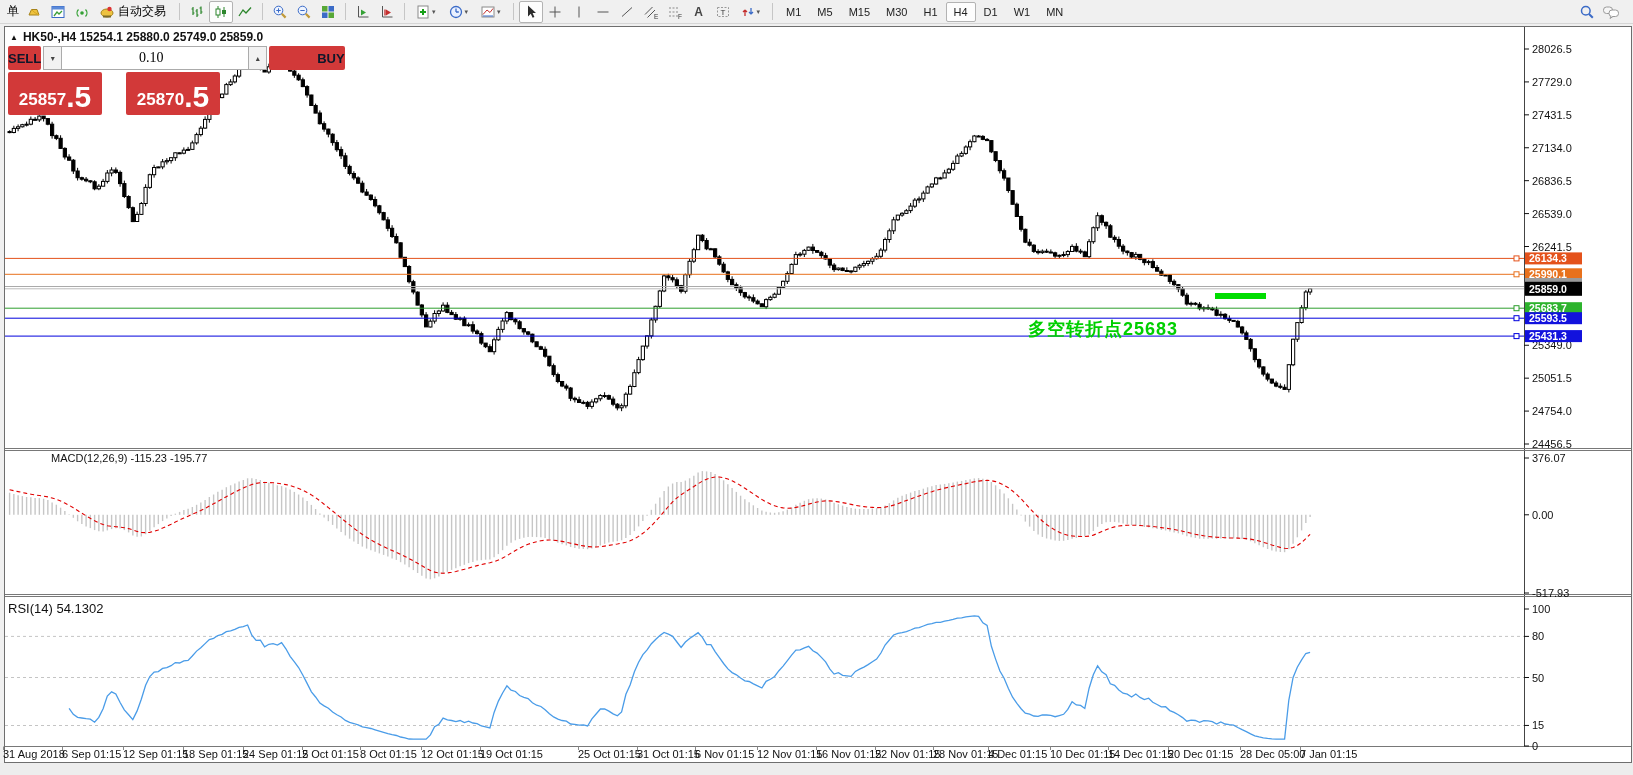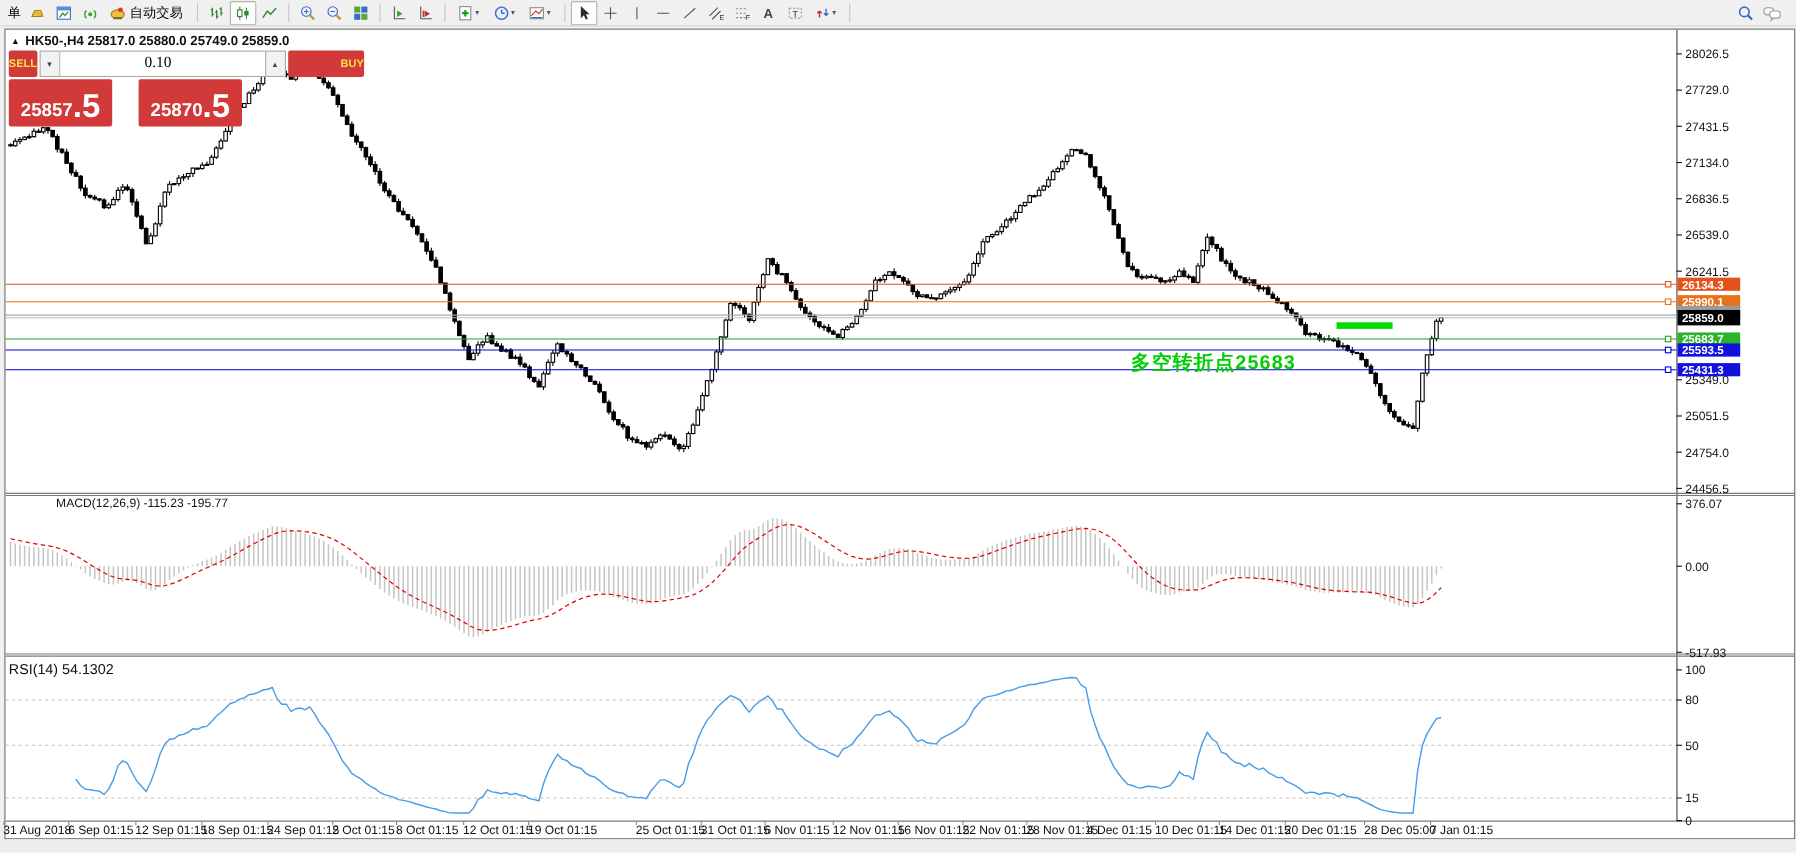--- a/index.html
+++ b/index.html
@@ -26,21 +26,21 @@
                display:flex;align-items:center;gap:5px;}
   #chart-title .tri{font-size:8px;color:#111;}
   #macd-label{position:absolute;left:8px;top:452px;z-index:3;font-size:11px;color:#111;margin-left:43px;}
   #rsi-label{position:absolute;left:8px;top:601px;z-index:3;font-size:13px;color:#111;}
   #annotation{position:absolute;left:1028px;top:279px;z-index:3;font-size:18px;font-weight:bold;
               letter-spacing:1px;white-space:nowrap;}
   #footer{position:absolute;left:0;top:763px;width:1633px;height:12px;background:#ededed;z-index:2;}
   
   .trade-panel{position:absolute;left:8px;top:46px;width:212px;z-index:4;}
   .tp-row{display:flex;height:24px;margin-bottom:2px;}
-  .tp-btn{color:#fde047;font-weight:bold;font-size:10px;display:flex;align-items:center;
+  .tp-btn{color:#0f172a;font-weight:bold;font-size:13px;display:flex;align-items:center;
           justify-content:center;border-radius:2px;}
   .tp-sell{width:50px;}
   .tp-buy{width:46px;padding-left:48px;}
   .tp-vol{display:flex;margin:0 2px;flex:1;}
   .tp-arr{width:17px;background:#f2f2f2;border:1px solid #ababab;color:#444;font-size:8px;
           display:flex;align-items:center;justify-content:center;}
   .tp-vol-input{flex:1;min-width:20px;border:1px solid #ababab;border-left:none;border-right:none;
           text-align:center;font-size:14px;padding:0 8px 0 0;font-family:Liberation Serif, serif;outline:none;}
   .tp-row2{display:flex;gap:24px;}
   .tp-price{flex:1;height:40px;color:#fff;border-radius:2px;display:flex;align-items:flex-end;
@@ -207,20 +207,31 @@
       </svg>
     </span>
   <span class="tb-btn wide">
       <svg width="16" height="16">
         <path d="M5 12 V6 M5 6 L3 8 M5 6 L7 8" stroke="#c43030" fill="none" stroke-width="1.3"></path>
         <path d="M11 4 V10 M11 10 L9 8 M11 10 L13 8" stroke="#3b6bc7" fill="none" stroke-width="1.3"></path>
       </svg>
       <span class="caret">▾</span>
     </span>
   <span class="tb-sep"></span>
+  <span id="tf-group" style="display:flex;align-items:center;">
+      <span class="tb-tf">M1</span>
+      <span class="tb-tf">M5</span>
+      <span class="tb-tf">M15</span>
+      <span class="tb-tf">M30</span>
+      <span class="tb-tf">H1</span>
+      <span class="tb-tf active">H4</span>
+      <span class="tb-tf">D1</span>
+      <span class="tb-tf">W1</span>
+      <span class="tb-tf">MN</span>
+    </span>
   <span class="tb-right">
     <span class="tb-btn">
         <svg width="16" height="16">
           <circle cx="6.8" cy="6.8" r="4.3" fill="none" stroke="#3b6bc7" stroke-width="1.5"></circle>
           <path d="M10 10 L13.8 13.8" stroke="#3b6bc7" stroke-width="2"></path>
         </svg>
       </span>
     <span class="tb-btn" style="margin-right:6px;">
         <svg width="18" height="16">
           <rect x="1.5" y="3" width="9" height="6.5" rx="3" fill="#f6f6f6" stroke="#9a9a9a"></rect>
@@ -1274,21 +1285,21 @@
     <line x1="1168.5" y1="746.5" x2="1168.5" y2="750" stroke="#888"></line>
     <text x="1168" y="758" font-size="11" fill="#111">20 Dec 01:15</text>
     <line x1="1240.5" y1="746.5" x2="1240.5" y2="750" stroke="#888"></line>
     <text x="1240" y="758" font-size="11" fill="#111">28 Dec 05:00</text>
     <line x1="1300.5" y1="746.5" x2="1300.5" y2="750" stroke="#888"></line>
     <text x="1300" y="758" font-size="11" fill="#111">7 Jan 01:15</text>
   </svg>
 
 <div id="chart-title">
   <span class="tri">▲</span>
-  <span>HK50-,H4 25817.0 25880.0 25749.0 25859.0</span>
+  <span>HK50-,H4 15254.1 25880.0 25749.0 25859.0</span>
 </div>
 
 <div class="trade-panel">
   <div class="tp-row">
     <div class="tp-btn tp-sell" style="background: rgb(210, 57, 57);">SELL</div>
     <div class="tp-vol">
       <div class="tp-arr">▾</div>
       <input class="tp-vol-input" readonly="" value="0.10" style="">
       <div class="tp-arr">▴</div>
     </div>

